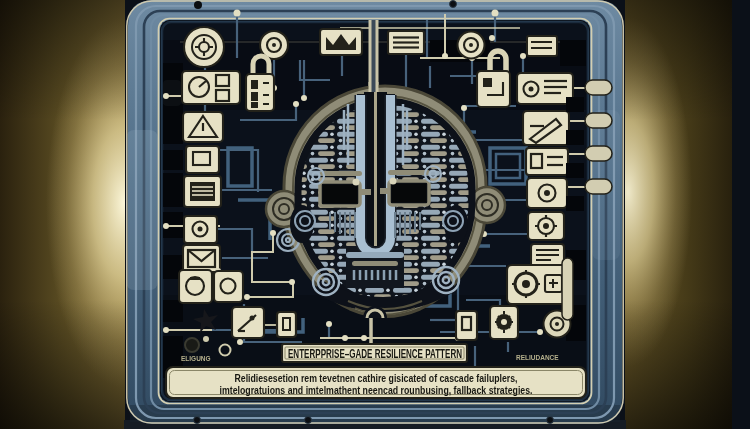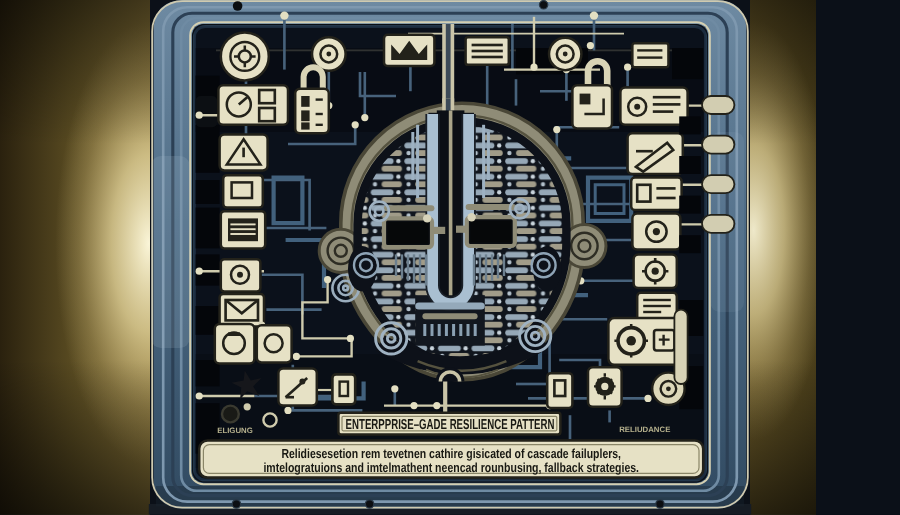--- a/index.html
+++ b/index.html
@@ -1,16 +1,16 @@
 <!DOCTYPE html>
 <html><head>
 <meta charset="utf-8">
 <style>
 html,body{margin:0;padding:0;background:#0b1018;font-family:"Liberation Sans",sans-serif;}
-#stage{position:relative;width:680px;height:429px;overflow:hidden;}
+#stage{position:relative;width:732px;height:429px;overflow:hidden;}
 </style>
 </head>
 <body>
 <div id="stage">
 <svg width="750" height="429" viewBox="0 0 750 429">
 <defs>
   <linearGradient id="goldL" x1="0" y1="0" x2="1" y2="0">
     <stop offset="0" stop-color="#2a210e"></stop>
     <stop offset="0.5" stop-color="#5a4c22"></stop>
     <stop offset="1" stop-color="#8a7539"></stop>

